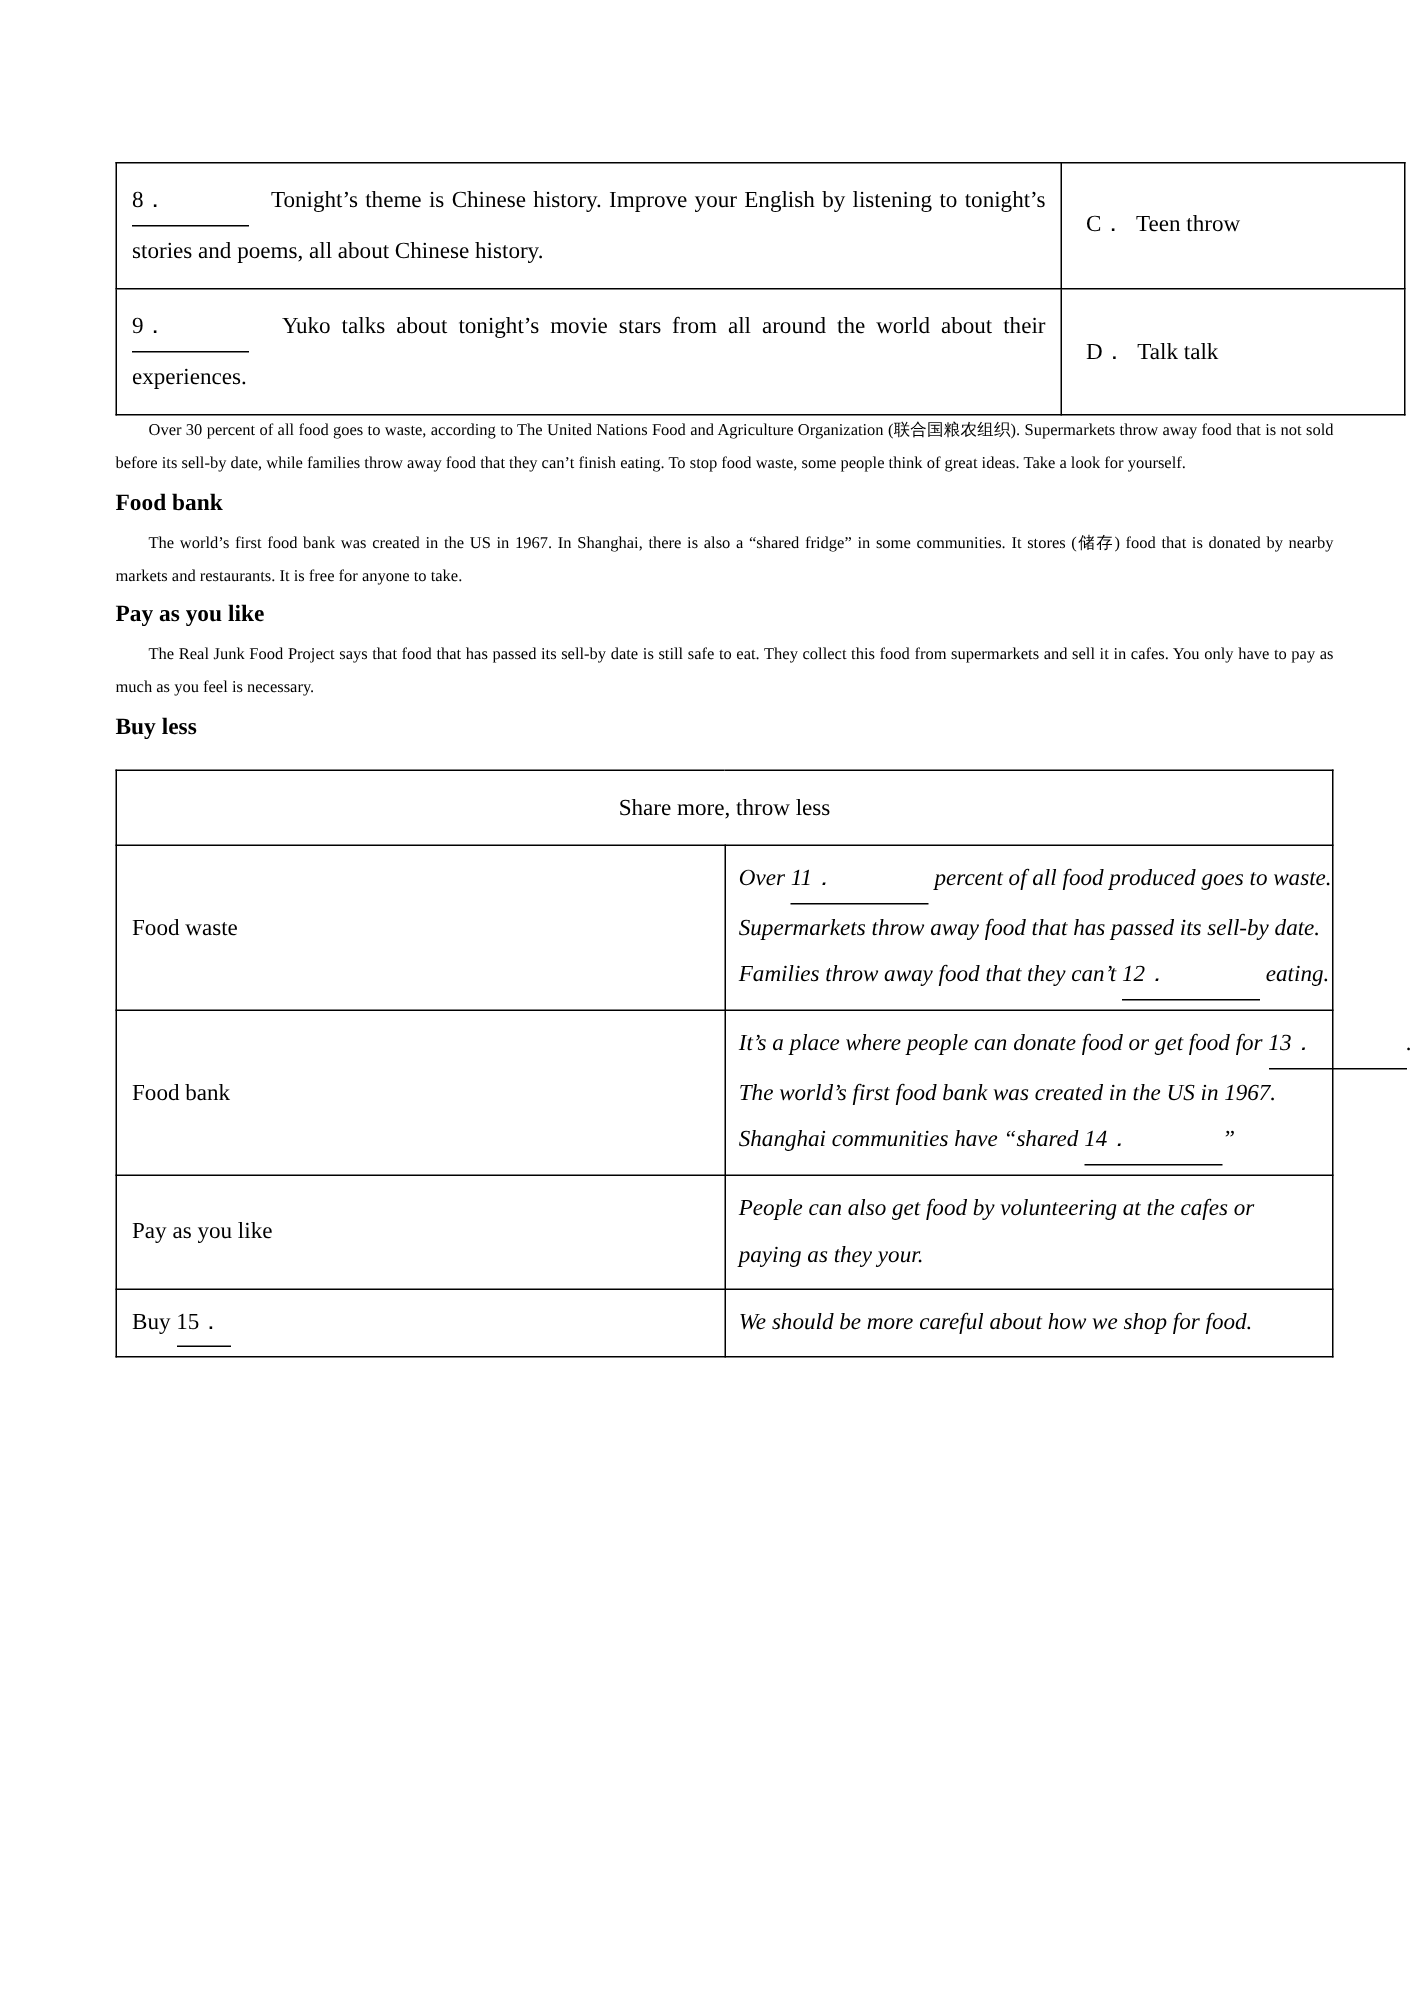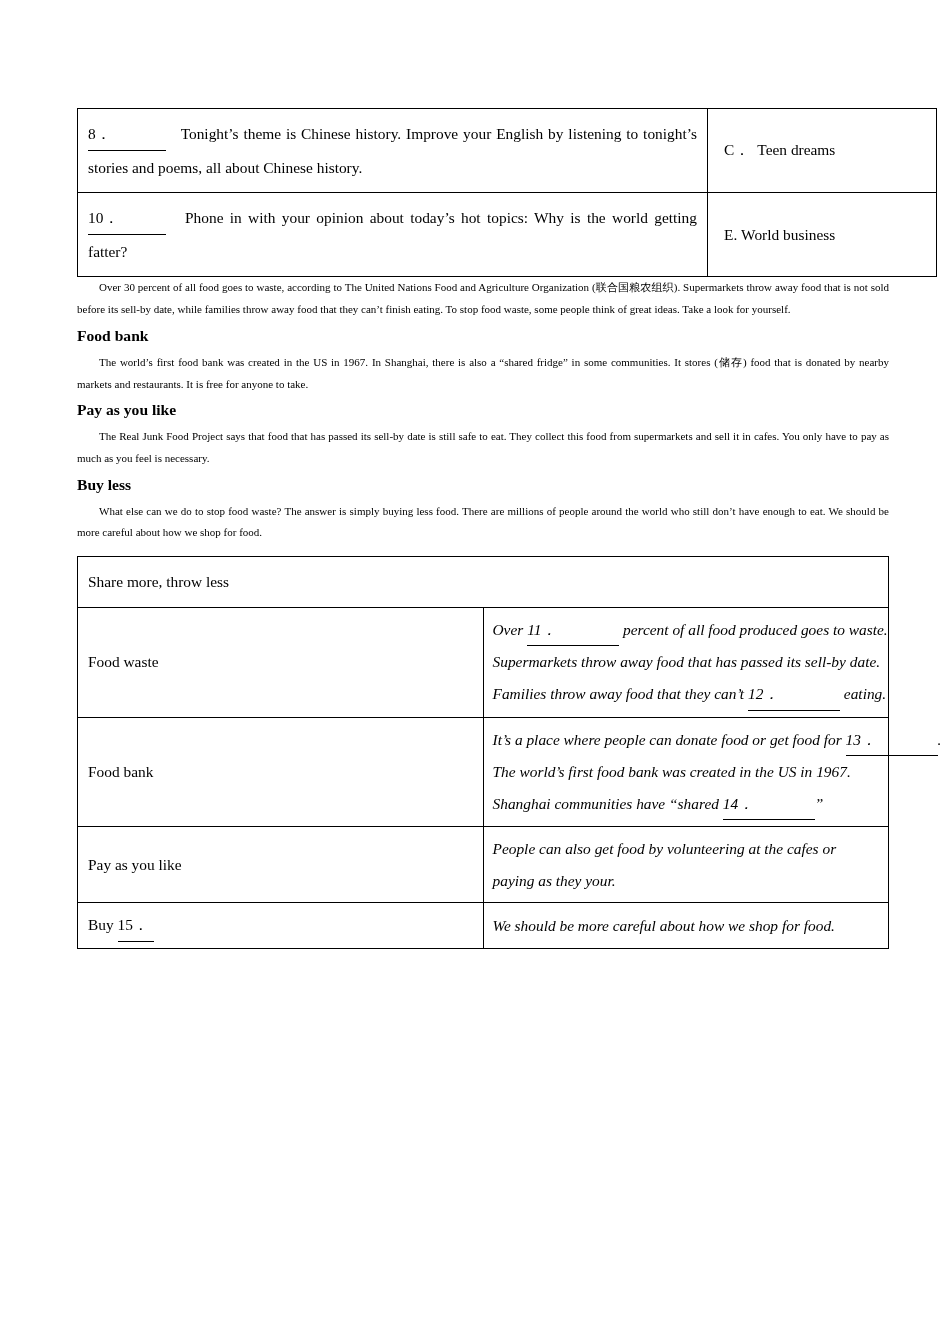--- a/index.html
+++ b/index.html
@@ -110,21 +110,21 @@
   .table-chart {
     width: 746px;
     margin-top: 12px;
   }
   .table-chart td {
     padding: 7px 10px;
     line-height: 2.0;
     font-size: 15.4px;
   }
   .table-chart td.chart-title {
-    text-align: left;
+    text-align: center;
     padding: 9px 10px;
   }
   .table-chart td.label-col {
     width: 145px;
     padding-left: 10px;
   }
   .table-chart td.detail-col {
     width: 601px;
     font-style: italic;
   }
@@ -144,40 +144,39 @@
 </head>
 <body>
 
 <div class="page">
   <div class="content">
 
     <table class="doc-table table-match">
       <tbody>
         <tr>
           <td class="prompt"><span class="blank b-w1"><span class="blank-num">8．</span></span>&nbsp;&nbsp;&nbsp;<span>Tonight’s theme is Chinese history. Improve your English by listening to tonight’s stories and poems, all about Chinese history.</span></td>
-          <td class="option"><span class="opt-letter">C．</span>&nbsp;&nbsp;<span>Teen dreams</span></td>
-        </tr>
-        <tr>
-          <td class="prompt"><span class="blank b-w1"><span class="blank-num">10．</span></span>&nbsp;&nbsp;&nbsp;<span>Phone in with your opinion about today’s hot topics: Why is the world getting fatter?</span></td>
-          <td class="option"><span class="opt-letter">E.</span>&nbsp;<span>World business</span></td>
+          <td class="option"><span class="opt-letter">C．</span>&nbsp;&nbsp;<span>Teen throw</span></td>
+        </tr>
+        <tr>
+          <td class="prompt"><span class="blank b-w1"><span class="blank-num">9．</span></span>&nbsp;&nbsp;&nbsp;<span>Yuko talks about tonight’s movie stars from all around the world about their experiences.</span></td>
+          <td class="option"><span class="opt-letter">D．</span>&nbsp;&nbsp;<span>Talk talk</span></td>
         </tr>
       </tbody>
     </table>
 
 
     <p class="body">Over 30 percent of all food goes to waste, according to The United Nations Food and Agriculture Organization (联合国粮农组织). Supermarkets throw away food that is not sold before its sell-by date, while families throw away food that they can’t finish eating. To stop food waste, some people think of great ideas. Take a look for yourself.</p>
 
     <div class="bold-head">Food bank</div>
     <p class="body">The world’s first food bank was created in the US in 1967. In Shanghai, there is also a “shared fridge” in some communities. It stores (储存) food that is donated by nearby markets and restaurants. It is free for anyone to take.</p>
 
     <div class="bold-head">Pay as you like</div>
     <p class="body">The Real Junk Food Project says that food that has passed its sell-by date is still safe to eat. They collect this food from supermarkets and sell it in cafes. You only have to pay as much as you feel is necessary.</p>
 
     <div class="bold-head">Buy less</div>
-    <p class="body">What else can we do to stop food waste? The answer is simply buying less food. There are millions of people around the world who still don’t have enough to eat. We should be more careful about how we shop for food.</p>
 
     <table class="doc-table table-chart">
       <tbody>
         <tr>
           <td class="chart-title" colspan="2">Share more, throw less</td>
         </tr>
 
         <tr>
           <td class="label-col">Food waste</td>
           <td class="detail-col">

